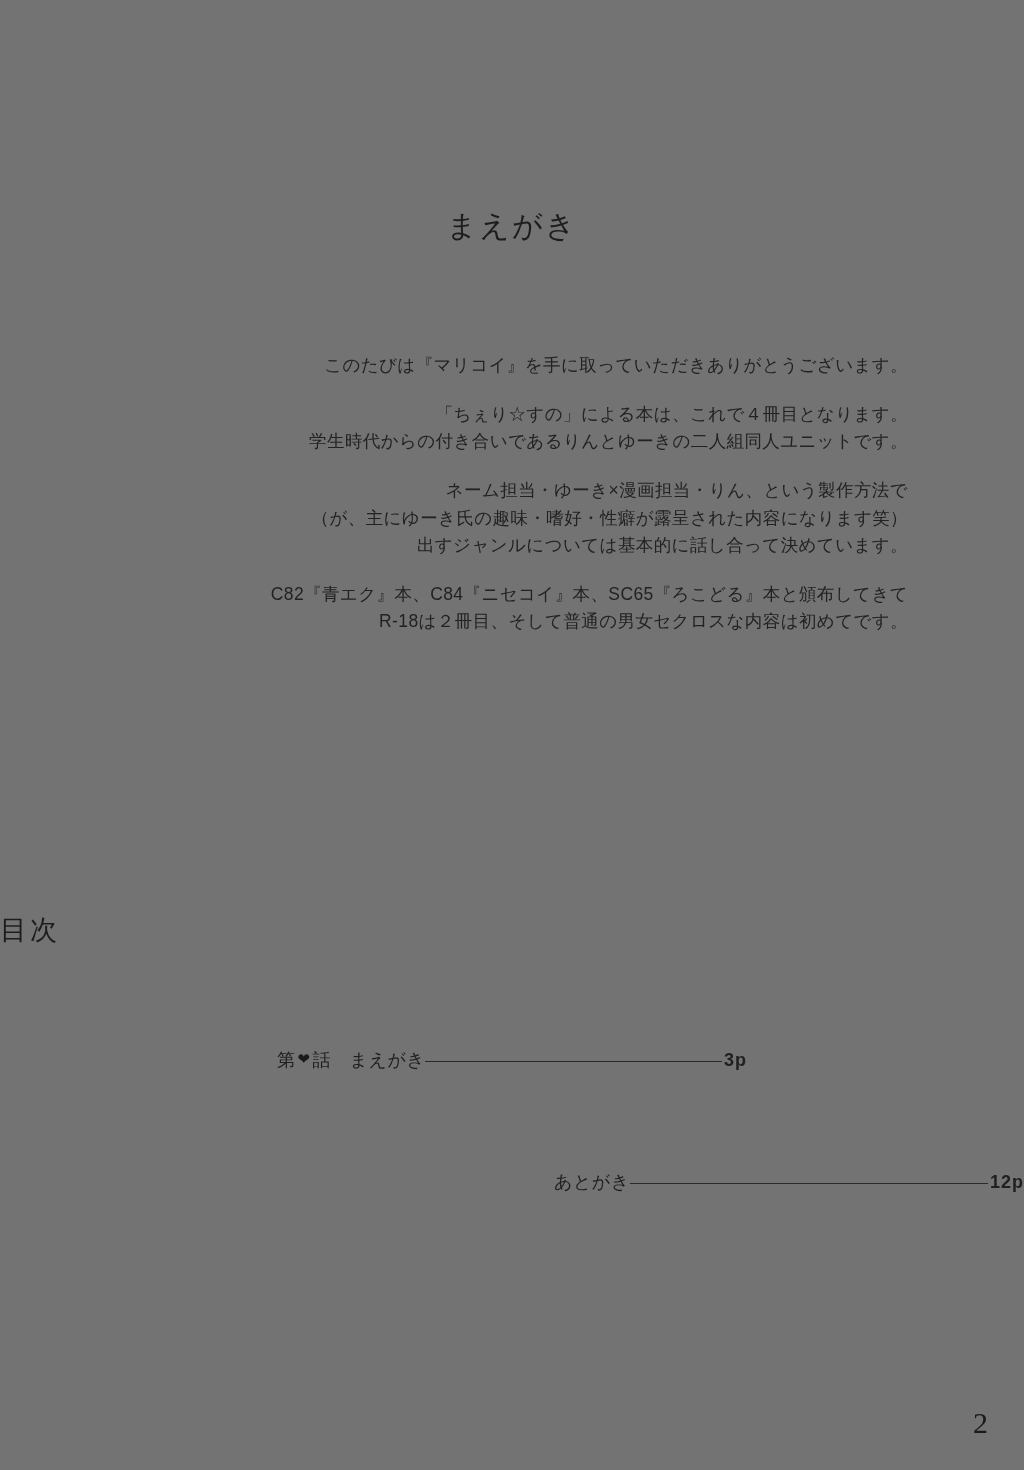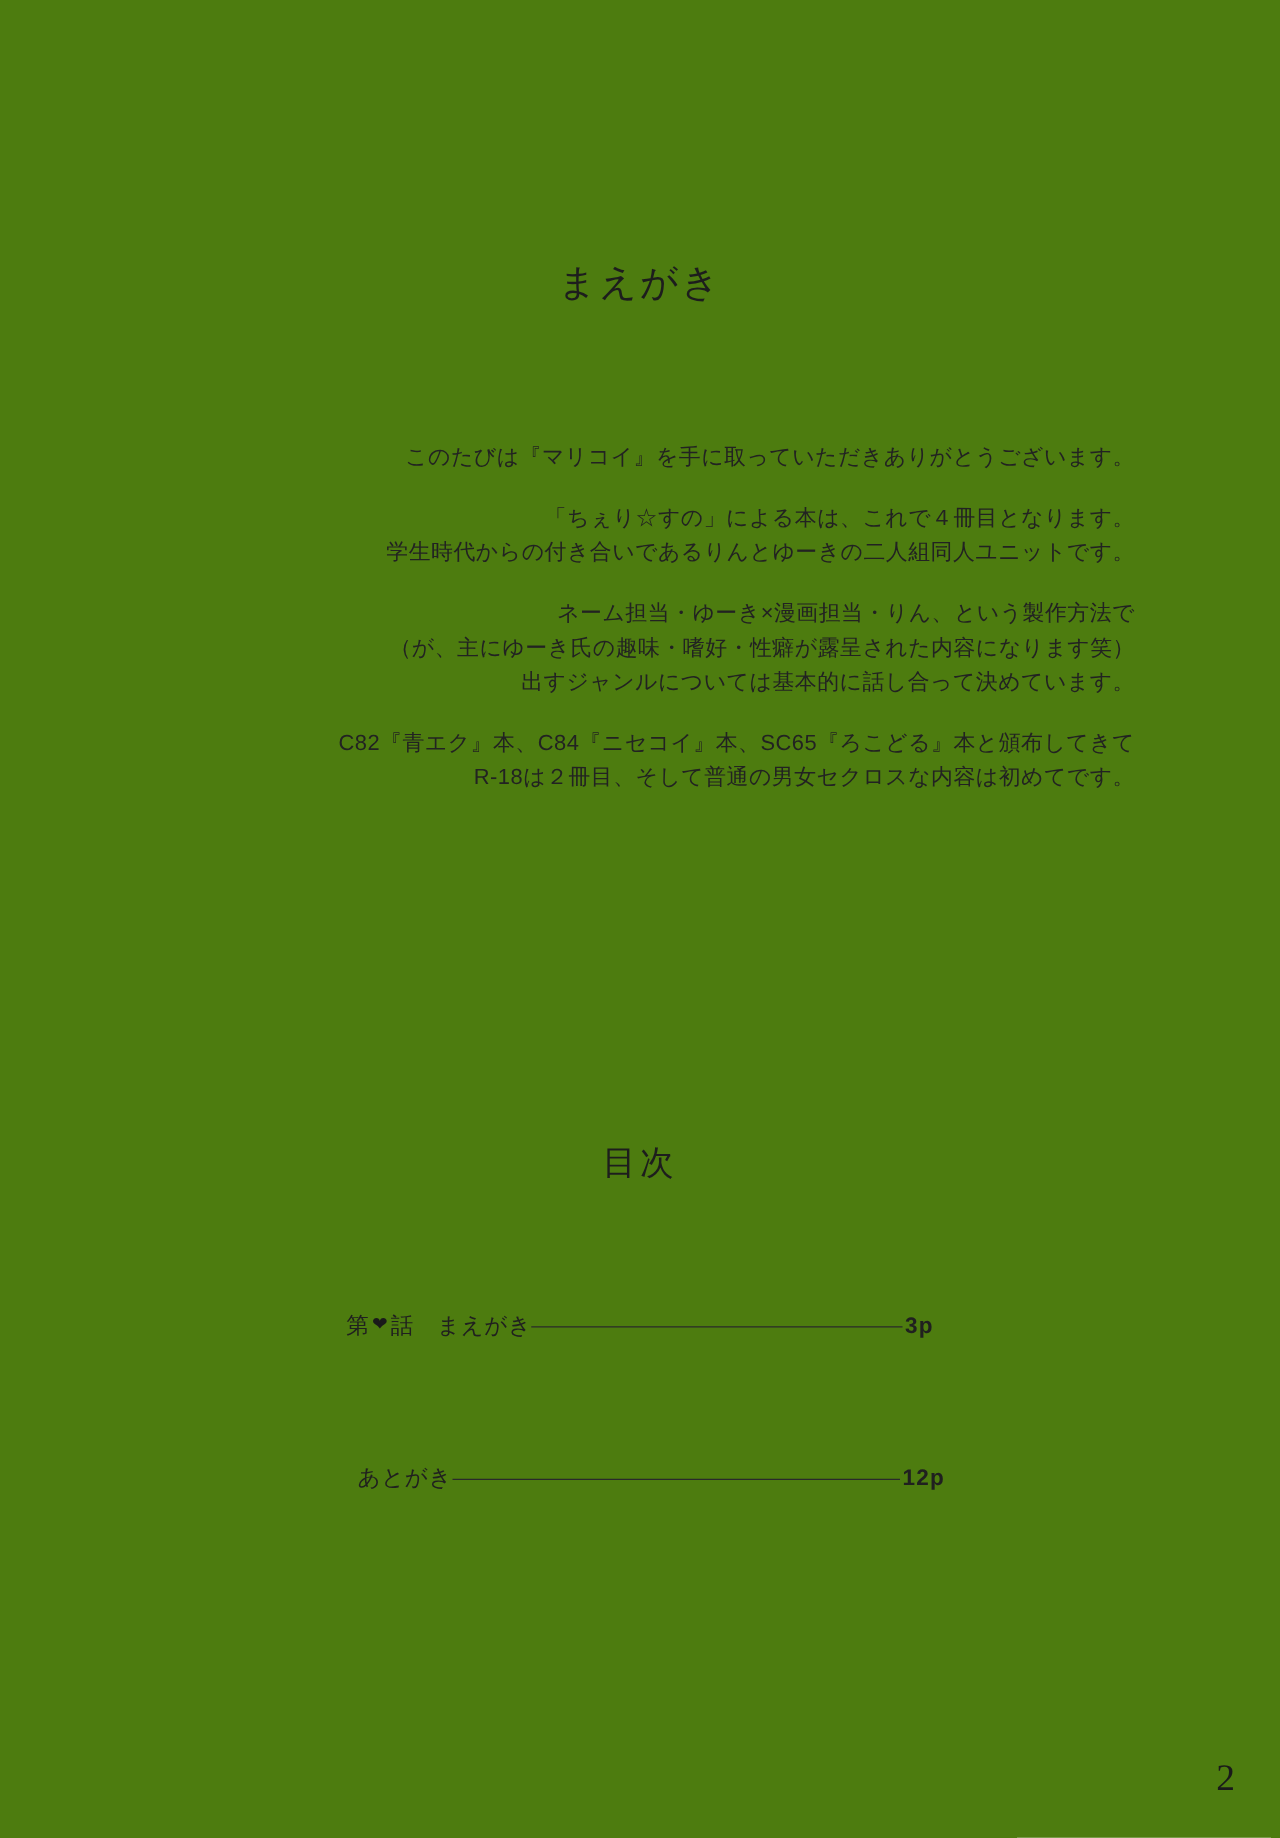--- a/index.html
+++ b/index.html
@@ -11,21 +11,21 @@
     height: 1470px;
     background: #ffffff;
     font-family: "Liberation Sans", sans-serif;
     color: #1a1a1a;
     position: relative;
     overflow: hidden;
   }
   .page {
     position: absolute;
     inset: 0;
-    background: #4d7c0f;
+    background: #737373;
   }
 
   
   .preface-title {
     position: absolute;
     top: 206px;
     left: 0;
     width: 1024px;
     text-align: center;
     font-size: 30px;
@@ -53,21 +53,20 @@
     white-space: pre;
     text-align: right;
   }
 
   
   .toc-title {
     position: absolute;
     top: 912px;
     left: 0;
     width: 1024px;
-    text-align: center;
     font-size: 27px;
     letter-spacing: 3px;
     color: #1d1d1d;
   }
 
   
   .toc-list {
     position: absolute;
     top: 1048px;
     left: 0;
@@ -76,20 +75,21 @@
   .toc-row {
     display: flex;
     align-items: center;
     justify-content: center;
     font-size: 18px;
     color: #20201f;
     letter-spacing: 0.5px;
   }
   .toc-row + .toc-row {
     margin-top: 98px;
+    justify-content: flex-end;
   }
   .toc-inner {
     display: flex;
     align-items: center;
     width: 470px;
   }
   .toc-inner.indented {
     padding-left: 18px;
   }
   .toc-label {

